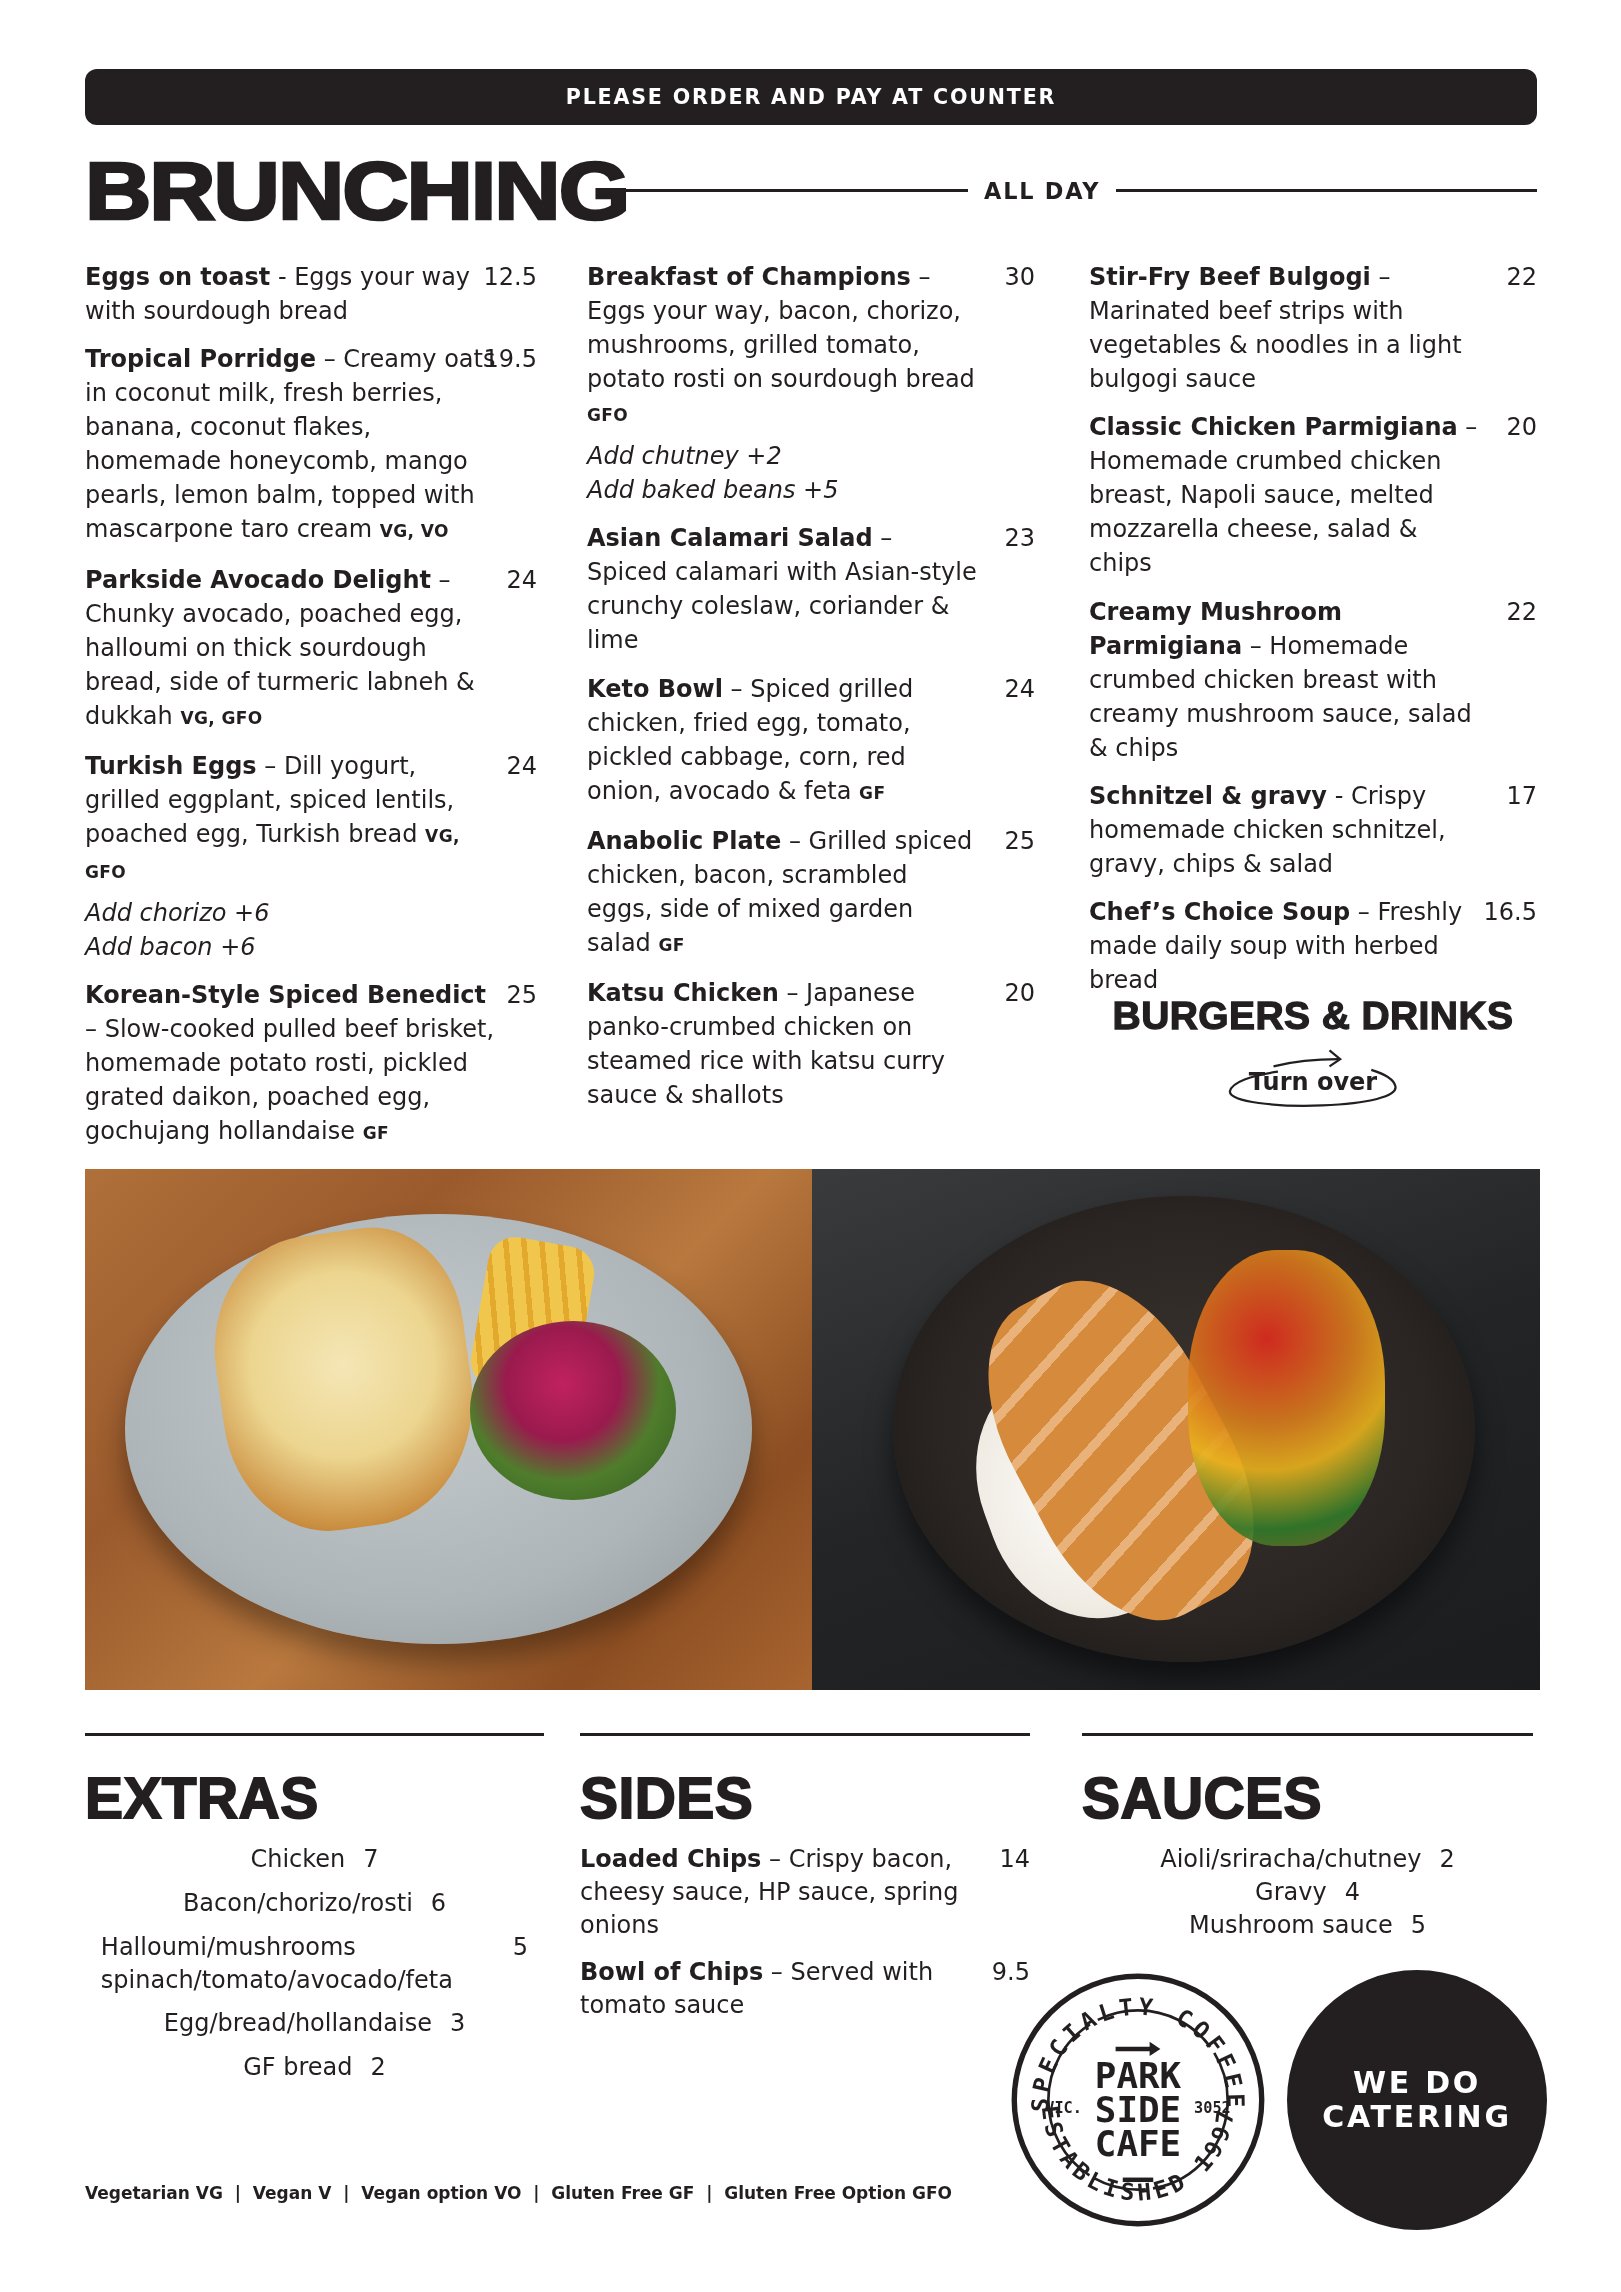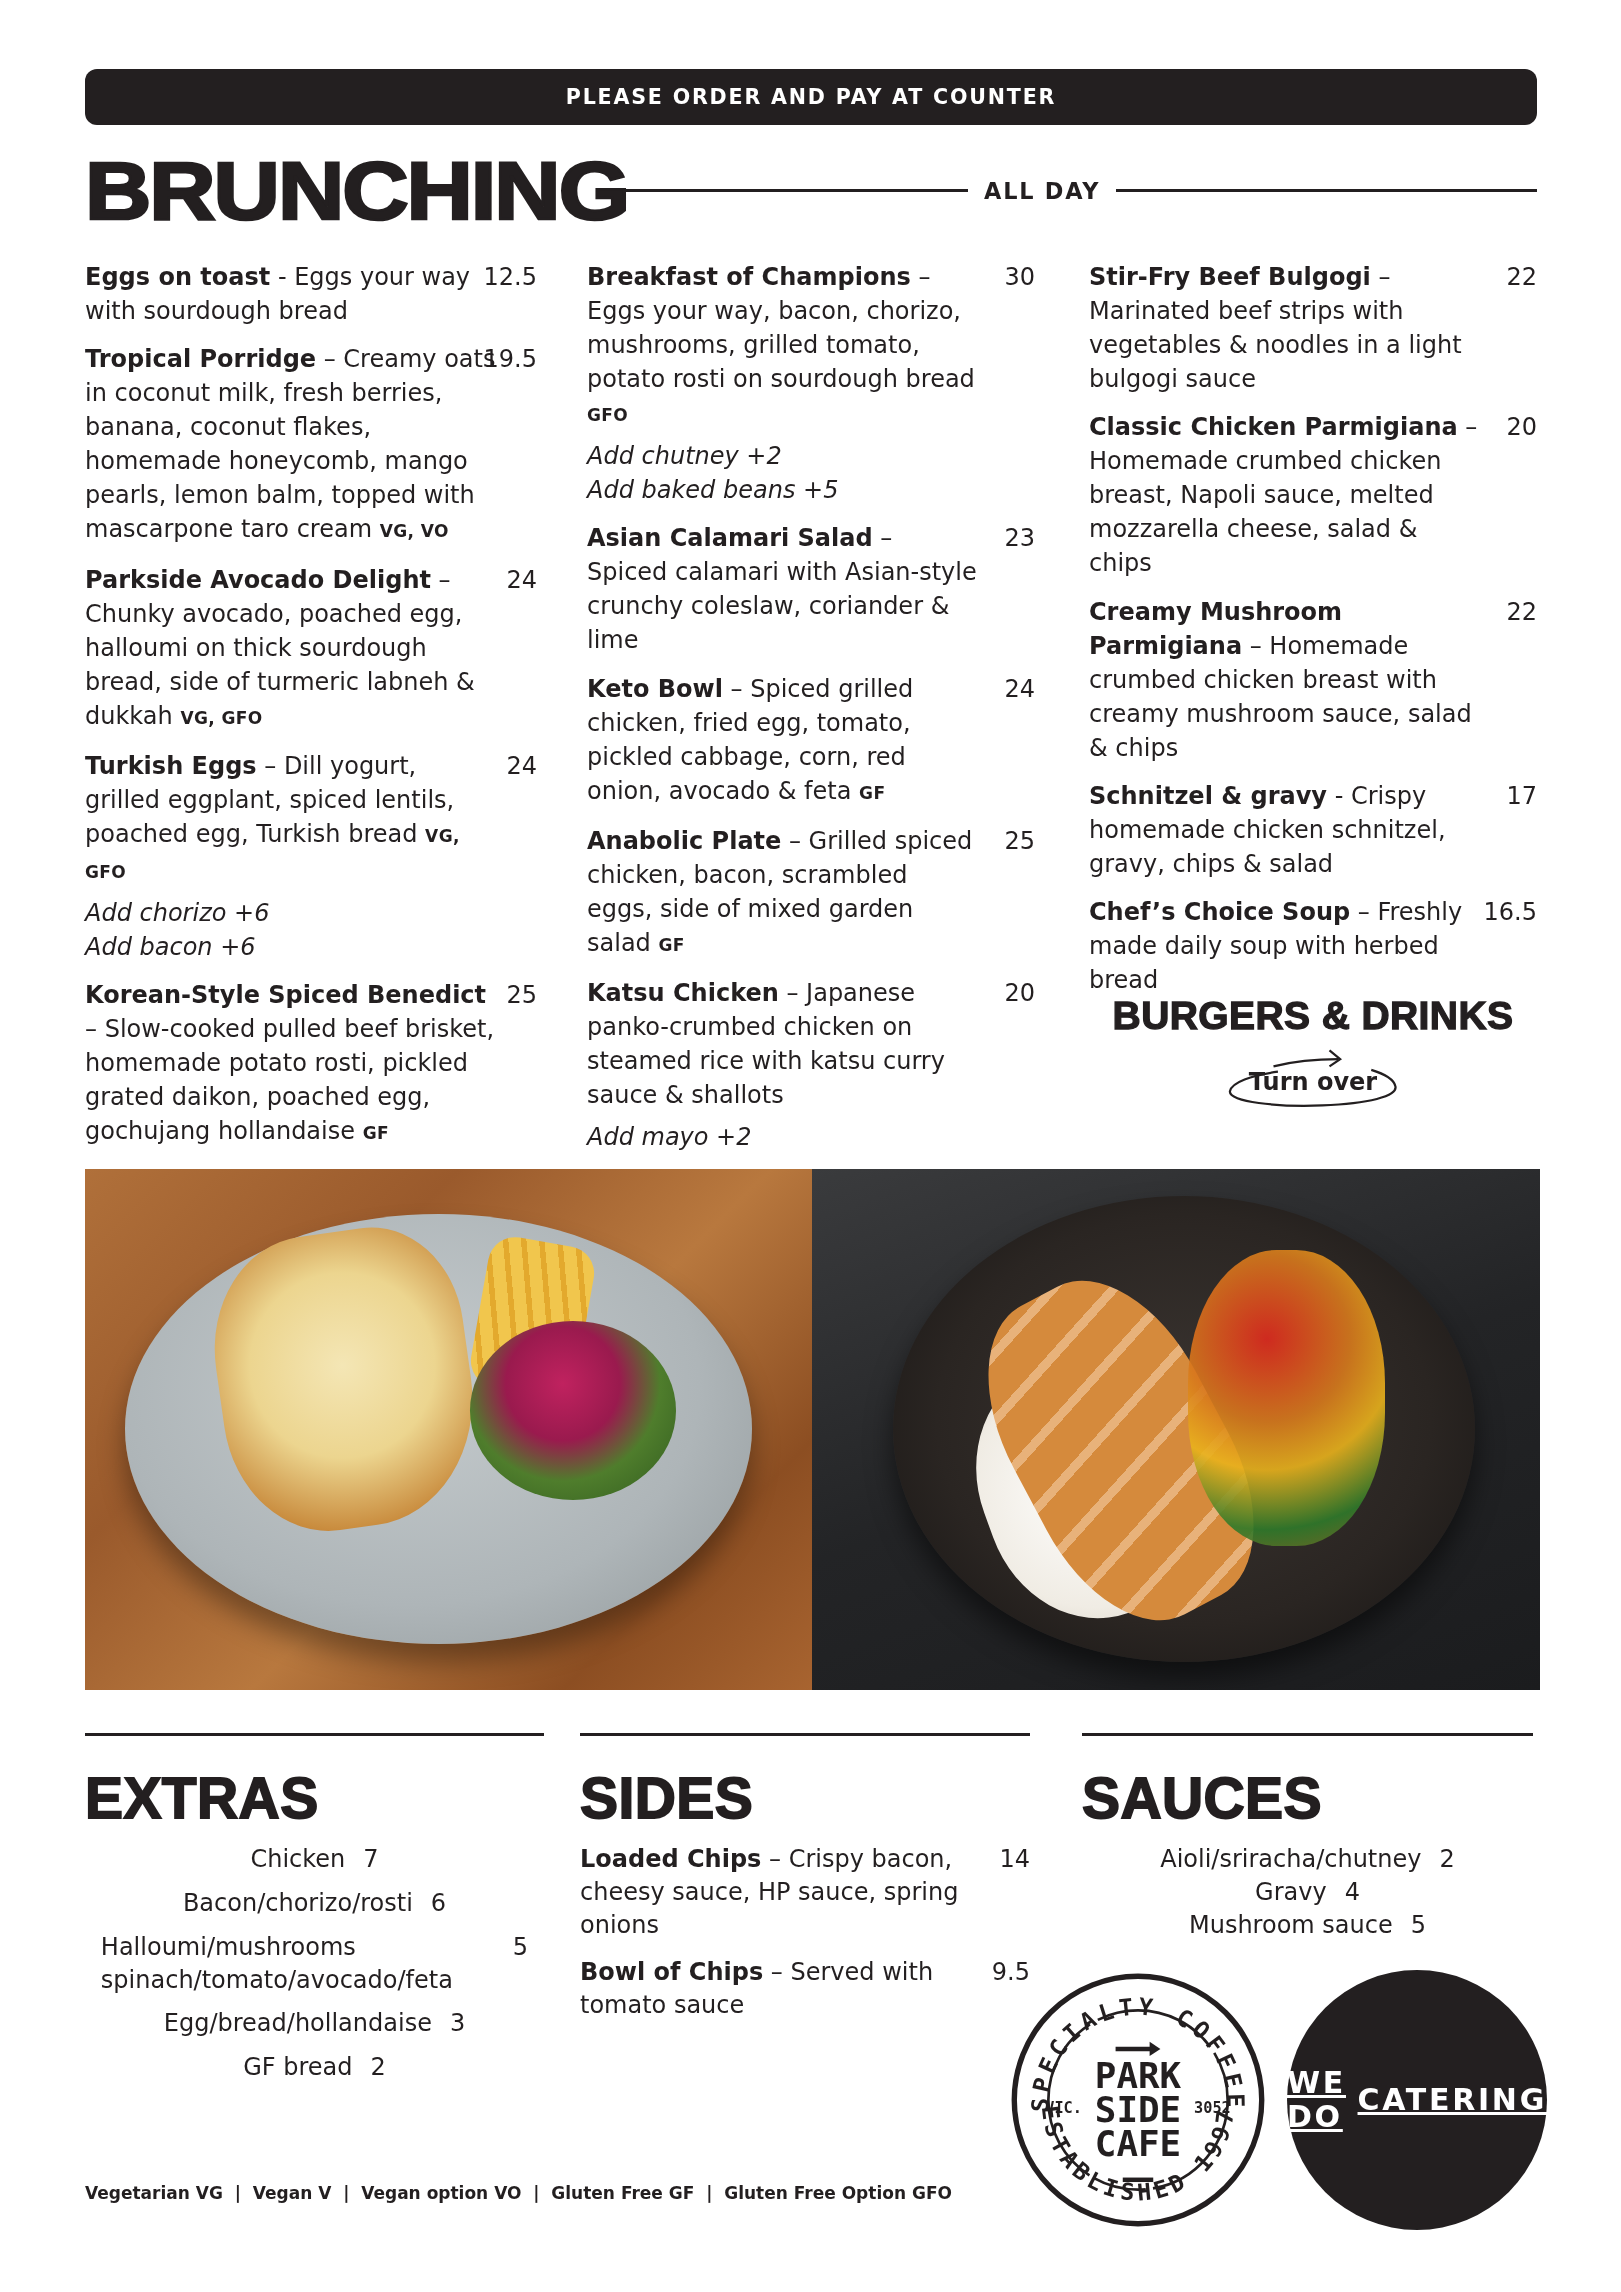--- a/index.html
+++ b/index.html
@@ -57,21 +57,21 @@
   .sauces { left: 1082px; width: 451px; }
   .row { display: flex; justify-content: center; font-family: "DejaVu Sans", sans-serif; font-size: 24px; line-height: 33px; margin-bottom: 10.7px; }
   .row .lbl { padding-right: 18px; }
   .sauce-row { margin-bottom: 0; }
   .side-item { position: relative; font-family: "DejaVu Sans", sans-serif; font-size: 24px; line-height: 33px; margin-bottom: 14.3px; }
   .side-item .text { padding-right: 63px; display: block; }
   .side-item .name { font-weight: bold; }
   .side-item .price { position: absolute; right: 0; top: 0; }
 
   .stamp { position: absolute; left: 1008px; top: 1970px; width: 260px; height: 260px; }
-  .catering { position: absolute; left: 1287px; top: 1970px; width: 260px; height: 260px; border-radius: 50%; background: #231f20; color: #fff; display: flex; flex-direction: row; align-items: center; justify-content: center; font-family: "DejaVu Sans", sans-serif; font-weight: bold; font-size: 30px; letter-spacing: 2.7px; line-height: 34px; text-decoration: underline; }
+  .catering { position: absolute; left: 1287px; top: 1970px; width: 260px; height: 260px; border-radius: 50%; background: #231f20; color: #fff; display: flex; flex-direction: column; align-items: center; justify-content: center; font-family: "DejaVu Sans", sans-serif; font-weight: bold; font-size: 30px; letter-spacing: 2.7px; line-height: 34px; }
 
   .legend { position: absolute; left: 85px; top: 2183px; font-family: "DejaVu Sans", sans-serif; font-weight: bold; font-size: 17px; color: #231f20; }
 </style>
 </head>
 <body>
 
 <div class="banner">
   <span>PLEASE ORDER AND PAY AT COUNTER</span>
 </div>
 
@@ -122,21 +122,20 @@
     <span class="text"><span class="name">Keto Bowl</span><span> – </span><span>Spiced grilled chicken, fried egg, tomato, pickled cabbage, corn, red onion, avocado &amp; feta</span> <span class="tags">GF</span></span>
     <span class="price">24</span>
   </div>
   <div class="item">
     <span class="text"><span class="name">Anabolic Plate</span><span> – </span><span>Grilled spiced chicken, bacon, scrambled eggs, side of mixed garden salad</span> <span class="tags">GF</span></span>
     <span class="price">25</span>
   </div>
   <div class="item">
     <span class="text"><span class="name">Katsu Chicken</span><span> – </span><span>Japanese panko-crumbed chicken on steamed rice with katsu curry sauce &amp; shallots</span></span>
     <span class="price">20</span>
-    <span class="addon" style="margin-top:7.2px;">Add mayo +2</span>
   </div>
 </div>
 
 <div class="col col3">
   <div class="item">
     <span class="text"><span class="name">Stir-Fry Beef Bulgogi</span><span> – </span><span>Marinated beef strips with vegetables &amp; noodles in a light bulgogi sauce</span></span>
     <span class="price">22</span>
   </div>
   <div class="item">
     <span class="text"><span class="name">Classic Chicken Parmigiana</span><span> – </span><span>Homemade crumbed chicken breast, Napoli sauce, melted mozzarella cheese, salad &amp; chips</span></span>

